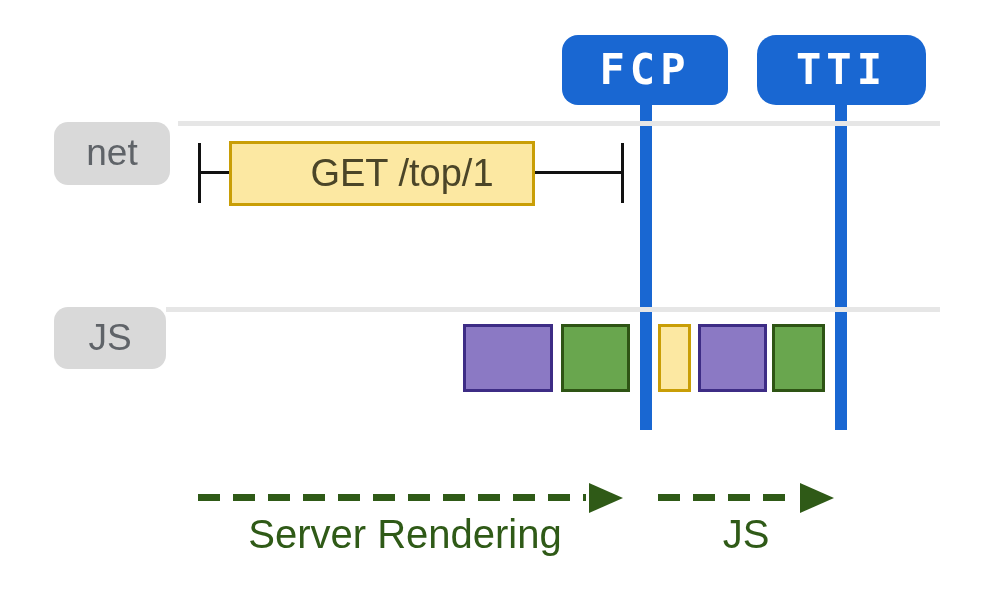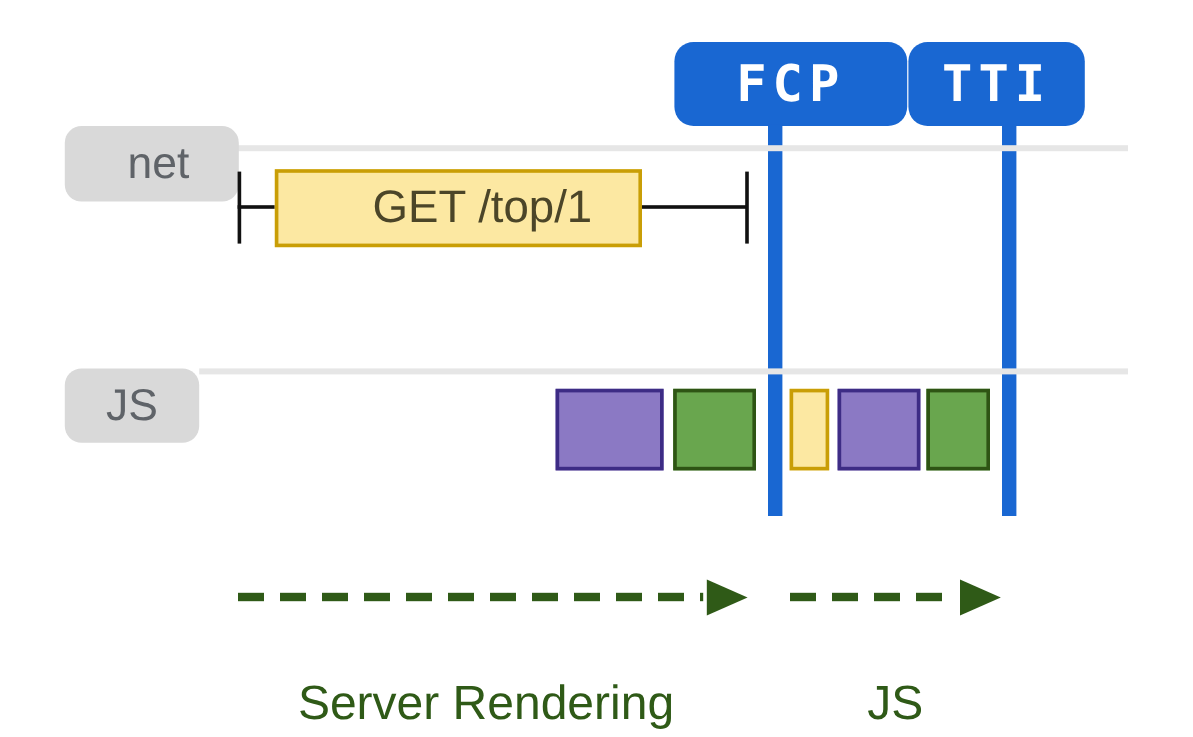--- a/index.html
+++ b/index.html
@@ -20,22 +20,22 @@
     background: var(--blue);
     border-radius: 16px;
     color: #ffffff;
     font-family: "DejaVu Sans Mono", monospace;
     font-weight: bold;
     font-size: 42px;
     letter-spacing: 5px;
     line-height: 70px;
     text-align: center;
   }
-  .badge.fcp { left: 562px; width: 194px; }
-  .badge.tti { left: 757px; width: 147px; }
+  .badge.fcp { left: 562px; width: 166px; }
+  .badge.tti { left: 757px; width: 169px; border-radius: 19px; }
 
   
   .vline {
     position: absolute;
     top: 104px;
     width: 12px;
     height: 326px;
     background: var(--blue);
   }
   .vline.fcp { left: 640px; }
@@ -53,21 +53,21 @@
   
   .tracklabel {
     position: absolute;
     background: var(--label-bg);
     color: var(--label-text);
     border-radius: 14px;
     text-align: center;
     font-size: 37px;
     line-height: 62px;
   }
-  .tracklabel.net { left: 54px; top: 105px; width: 134px; height: 63px; padding-left: 11px; }
+  .tracklabel.net { left: 54px; top: 122px; width: 116px; height: 63px; }
   .tracklabel.js  { left: 54px; top: 307px; width: 112px; height: 62px; }
 
   
   .tick {
     position: absolute;
     top: 143px;
     width: 3px;
     height: 60px;
     background: var(--ink-black);
   }
@@ -128,21 +128,21 @@
     border-top: 15px solid transparent;
     border-bottom: 15px solid transparent;
     border-left: 34px solid var(--dark-green);
   }
   .arrowhead.a1 { left: 589px; }
   .arrowhead.a2 { left: 800px; }
 
   
   .phaselabel {
     position: absolute;
-    top: 564px;
+    top: 512px;
     color: var(--dark-green);
     font-size: 40px;
     text-align: center;
   }
   .phaselabel.server { left: 187px; width: 436px; }
   .phaselabel.js     { left: 658px; width: 176px; }
 </style>
 </head>
 <body>
 

